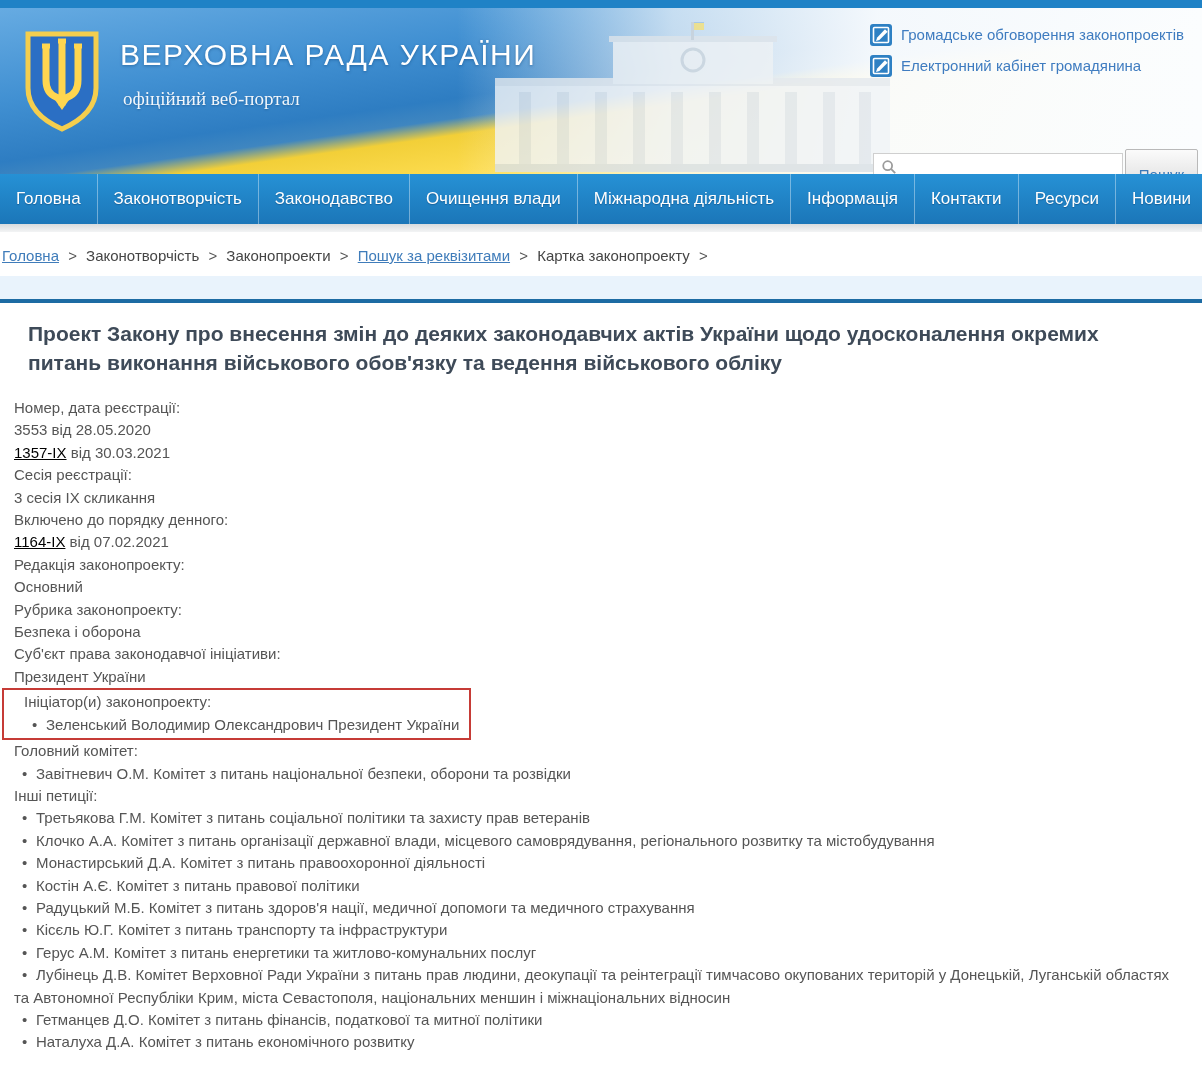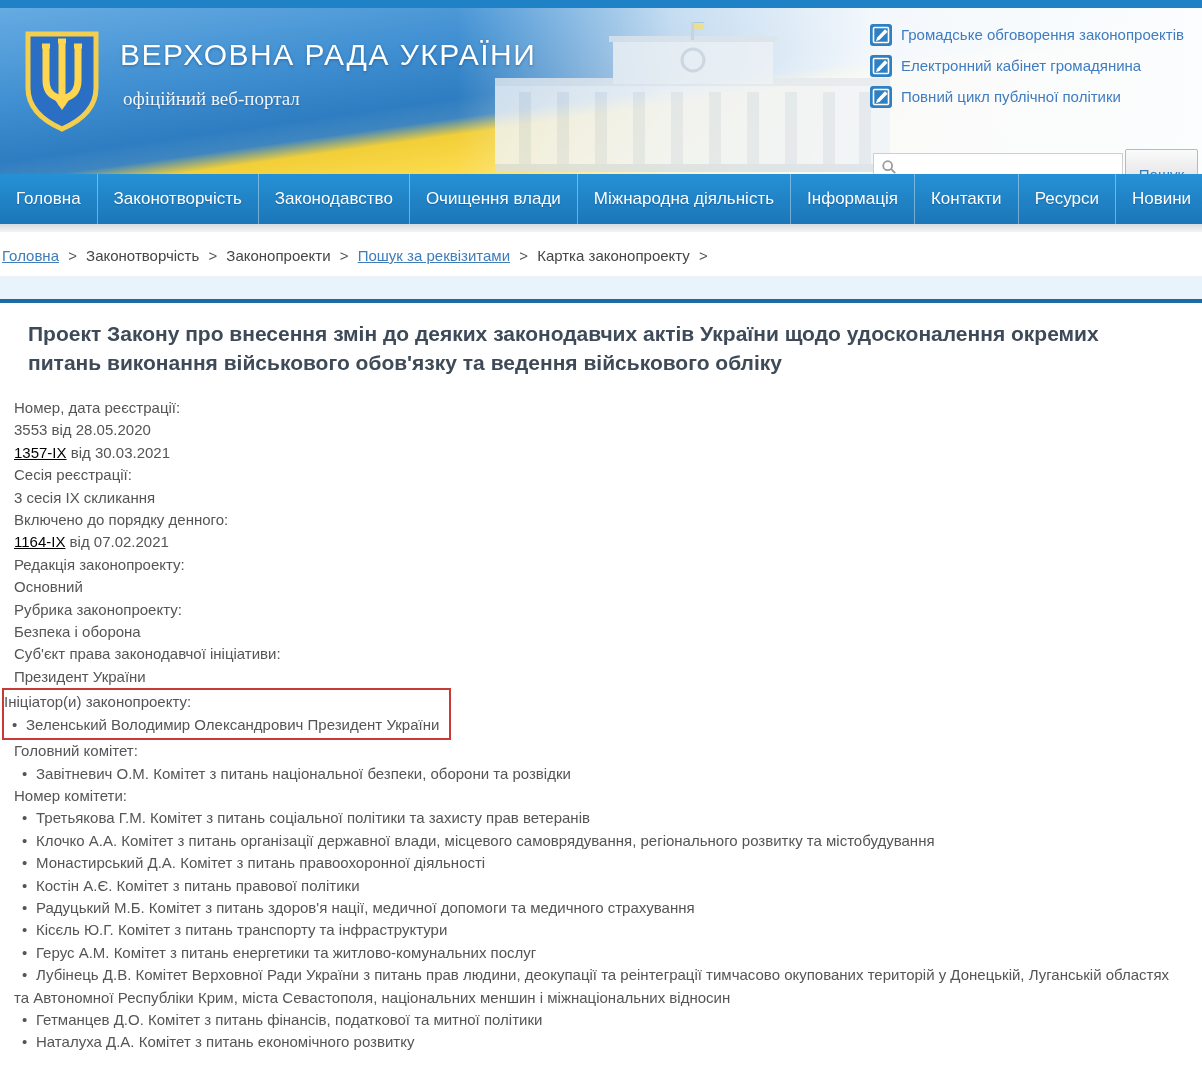--- a/index.html
+++ b/index.html
@@ -54,21 +54,21 @@
   
   .doc-title { margin:16px 28px 20px; text-align:left; font-size:21px; line-height:29px;
     font-weight:bold; color:#3e4a58; }
   .details { padding:0 14px; font-size:15px; line-height:22.4px; color:#555; }
   .details p { margin:0; }
   .details a { color:#000000; text-decoration:underline; cursor:pointer; }
   ul.bullets { margin:0; padding:0; list-style:none; }
   ul.bullets li { margin:0; }
   ul.bullets li::before { content:"\2022"; display:inline-block; width:14px; margin-left:8px; color:#555; }
   .initiator-box { display:inline-block; border:2px solid #c63b36; margin-left:-12px;
-    padding:1px 10px 2px 0; }
+    padding:1px 10px 2px 20px; }
 </style>
 </head>
 <body>
 
 <div>
 
   <div class="top-strip"></div>
 
   <header class="header-main">
     <div class="fade-overlay"></div>
@@ -121,28 +121,20 @@
         <span class="hlink-label">Громадське обговорення законопроектів</span>
       </div>
       <div class="hlink-row">
         <svg class="icon-edit" viewBox="0 0 22 22">
             <rect width="22" height="22" rx="3" fill="#2e80c3"></rect>
             <rect x="3.5" y="3.5" width="15" height="15" rx="1" fill="none" stroke="#fff" stroke-width="1.6"></rect>
             <path d="M6 17 L7.2 13.4 L15 5.2 L17.6 7.8 L9.4 16 Z" fill="#fff"></path>
           </svg>
         <span class="hlink-label">Електронний кабінет громадянина</span>
       </div>
-      <div class="hlink-row">
-        <svg class="icon-edit" viewBox="0 0 22 22">
-            <rect width="22" height="22" rx="3" fill="#2e80c3"></rect>
-            <rect x="3.5" y="3.5" width="15" height="15" rx="1" fill="none" stroke="#fff" stroke-width="1.6"></rect>
-            <path d="M6 17 L7.2 13.4 L15 5.2 L17.6 7.8 L9.4 16 Z" fill="#fff"></path>
-          </svg>
-        <span class="hlink-label">Повний цикл публічної політики</span>
-      </div>
     </div>
 
     <div class="search-row">
       <span class="search-box">
         <span class="search-icon-wrap">
           <svg width="16" height="16" viewBox="0 0 18 18">
               <circle cx="7.5" cy="7.5" r="5" fill="none" stroke="#9b9b9b" stroke-width="2"></circle>
               <path d="M11.5 11.5 L16 16" stroke="#9b9b9b" stroke-width="2"></path>
             </svg>
         </span>
@@ -209,21 +201,21 @@
         <ul class="bullets">
           <li>Зеленський Володимир Олександрович Президент України</li>
         </ul>
       </div>
 
       <p>Головний комітет:</p>
       <ul class="bullets">
         <li>Завітневич О.М. Комітет з питань національної безпеки, оборони та розвідки</li>
       </ul>
 
-      <p>Номер комітети:</p>
+      <p>Інші петиції:</p>
       <ul class="bullets">
         <li>Третьякова Г.М. Комітет з питань соціальної політики та захисту прав ветеранів</li>
         <li>Клочко А.А. Комітет з питань організації державної влади, місцевого самоврядування, регіонального розвитку та містобудування</li>
         <li>Монастирський Д.А. Комітет з питань правоохоронної діяльності</li>
         <li>Костін А.Є. Комітет з питань правової політики</li>
         <li>Радуцький М.Б. Комітет з питань здоров'я нації, медичної допомоги та медичного страхування</li>
         <li>Кісєль Ю.Г. Комітет з питань транспорту та інфраструктури</li>
         <li>Герус А.М. Комітет з питань енергетики та житлово-комунальних послуг</li>
         <li>Лубінець Д.В. Комітет Верховної Ради України з питань прав людини, деокупації та реінтеграції тимчасово окупованих територій у Донецькій, Луганській областях та Автономної Республіки Крим, міста Севастополя, національних меншин і міжнаціональних відносин</li>
         <li>Гетманцев Д.О. Комітет з питань фінансів, податкової та митної політики</li>

